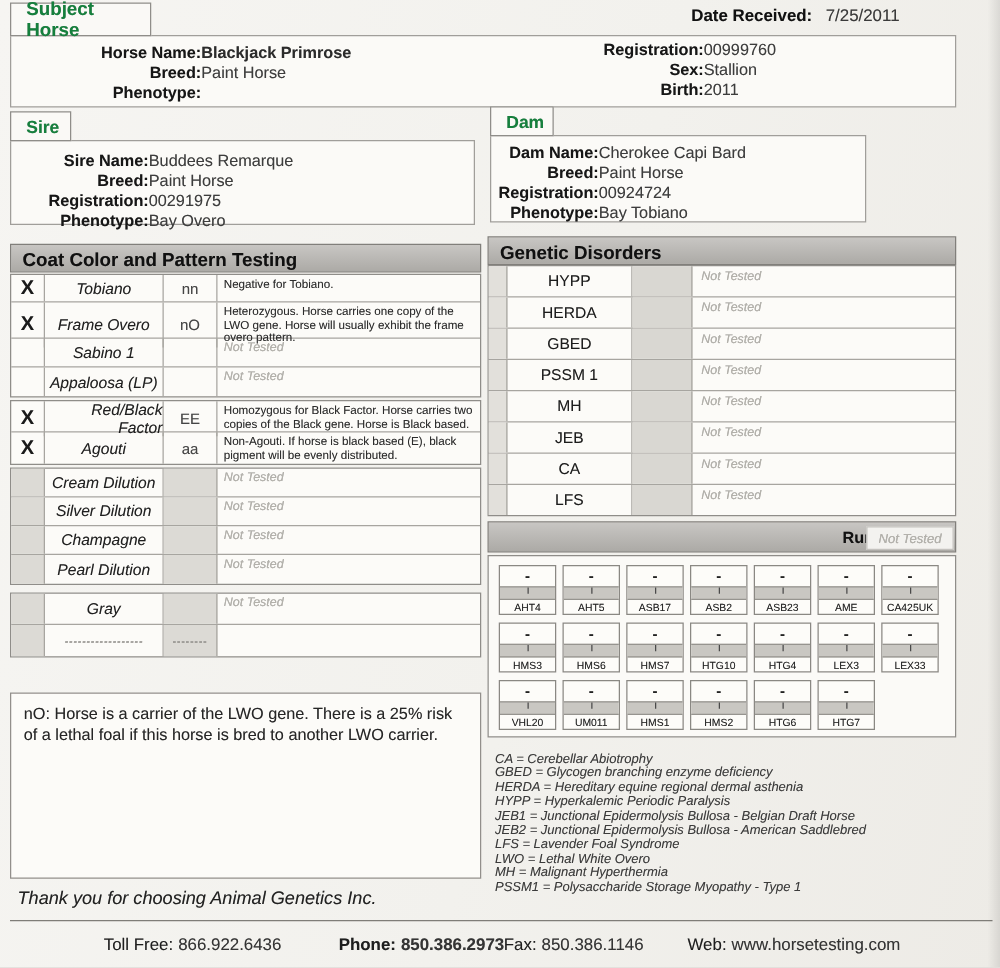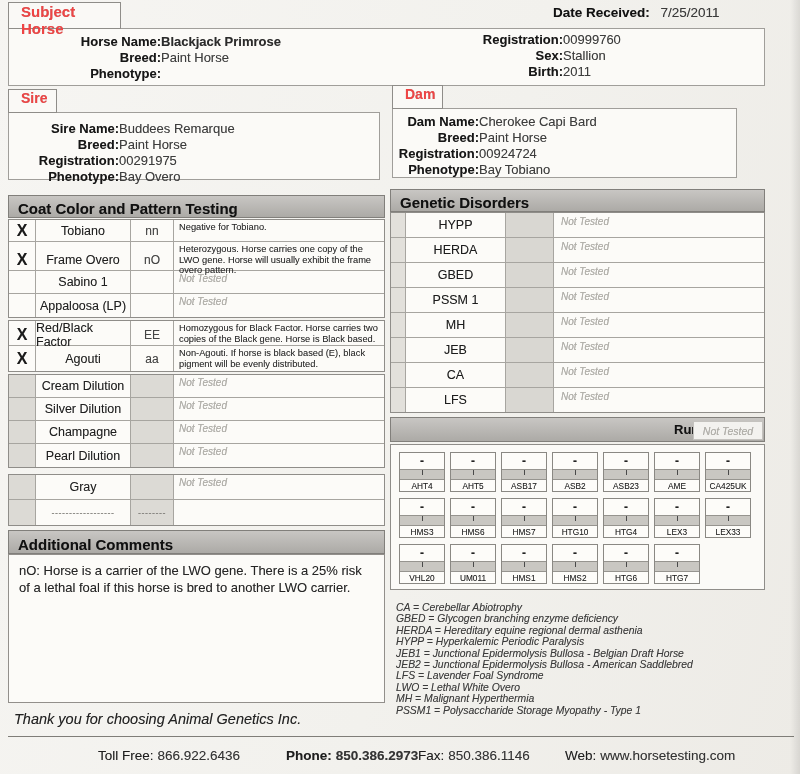--- a/index.html
+++ b/index.html
@@ -4,29 +4,29 @@
 <style>
   html,body{margin:0;padding:0;background:#dedcd8;}
   .page{position:relative;width:800px;height:774px;overflow:hidden;
         background:linear-gradient(105deg,#f6f5f2 0%,#f2f1ed 55%,#edebe6 100%);
         font-family:"Liberation Sans",sans-serif;color:#222;
         text-shadow:0 0 .4px rgba(40,40,40,.35);}
   .page::after{content:"";position:absolute;right:0;top:0;width:10px;height:100%;
         background:linear-gradient(to right,transparent,rgba(0,0,0,.09));pointer-events:none;}
 
   .tab{position:absolute;background:#faf9f6;border:1px solid #8f8d89;z-index:2;
-       font-weight:700;color:#ef4444;display:flex;align-items:flex-start;padding-left:12px;box-sizing:border-box;}
+       font-weight:700;color:#15803d;display:flex;align-items:center;padding-left:12px;box-sizing:border-box;}
   #subject-tab{left:8px;top:2px;width:113px;height:27px;font-size:15px;}
   #sire-tab{left:8px;top:89px;width:49px;height:24px;font-size:14px;}
   #dam-tab{left:392px;top:85px;width:51px;height:24px;font-size:14px;}
 
   .info-box{position:absolute;background:#fbfaf7;border:1px solid #a09e9a;box-sizing:border-box;}
   #subject-box{left:8px;top:28px;width:757px;height:58px;}
   #sire-box{left:8px;top:112px;width:372px;height:68px;}
-  #dam-box{left:392px;top:108px;width:345px;height:70px;}
+  #dam-box{left:392px;top:108px;width:301px;height:70px;}
 
   #date-received{position:absolute;left:553px;top:5px;font-size:13.5px;}
   #date-received .dr-label{font-weight:700;color:#111;text-align:center;}
   #date-received .dr-value{color:#3a3a3a;margin-left:7px;}
 
   .fields{position:absolute;}
   .frow{display:flex;line-height:16px;font-size:13px;}
   .f-lbl{width:var(--lblw,120px);text-align:right;font-weight:700;color:#161616;padding-right:0;flex:none;}
   .f-val{color:#3d3d3d;}
   #subject-fields-left{left:0;top:5px;--lblw:152px;}
@@ -45,21 +45,21 @@
 
   .coat-box{position:absolute;left:8px;width:377px;background:#fcfbf8;border:1px solid #8f8d89;box-sizing:border-box;}
   #coat-g1{top:219px;} #coat-g2{top:320px;} #coat-g3{top:374px;} #coat-g4{top:474px;}
   .crow{display:grid;grid-template-columns:27px 95px 43px 1fr;border-bottom:1px solid #a7a5a0;box-sizing:border-box;}
   .crow:last-child{border-bottom:none;}
   #coat-g1 .crow:nth-child(1){height:22px;} #coat-g1 .crow:nth-child(2){height:29px;}
   #coat-g1 .crow:nth-child(3){height:23px;} #coat-g1 .crow:nth-child(4){height:23px;}
   #coat-g2 .crow{height:25px;} #coat-g3 .crow{height:23px;} #coat-g4 .crow{height:25px;}
   .c-mark,.c-name,.c-result{border-right:1px solid #a7a5a0;display:flex;align-items:center;justify-content:center;}
   .c-mark{font-weight:700;font-size:16px;color:#1a1a1a;}
-  .c-name{font-size:12.5px;color:#1f1f1f;text-align:left;}
+  .c-name{font-size:12.5px;color:#1f1f1f;text-align:right;font-style:italic;}
   .c-result{font-size:12px;color:#454545;}
   .c-desc{padding:2px 5px;font-size:9.3px;line-height:10.5px;color:#2c2c2c;}
   .crow.not-tested .c-desc{font-style:italic;color:#b3b1ab;font-size:10px;padding-top:3px;}
   .crow.shaded .c-mark,.crow.shaded .c-result{background:#dcdad5;}
   .crow.dashes .c-name,.crow.dashes .c-result{color:#7d7b76;font-size:9px;letter-spacing:.5px;overflow:hidden;}
 
   #comments-box{position:absolute;left:8px;top:554px;width:377px;height:149px;background:#fcfbf8;
        border:1px solid #928f8b;box-sizing:border-box;padding:7px 10px;font-size:13px;line-height:17px;color:#262626;}
 
   #disorders-box{position:absolute;left:390px;top:212px;width:375px;background:#fcfbf8;border:1px solid #8f8d89;box-sizing:border-box;}
@@ -83,21 +83,21 @@
   .m-bar{height:9px;background:#c9c7c2;border-top:1px solid #96948f;border-bottom:1px solid #96948f;position:relative;box-sizing:content-box;}
   .m-bar::after{content:"";position:absolute;left:50%;top:0;width:1px;height:5px;background:#4a4a4a;}
   .m-name{text-align:center;font-size:8.3px;line-height:12px;color:#222;}
 
   #legend{position:absolute;left:396px;top:602px;width:385px;font-style:italic;
        font-size:10.4px;line-height:11.4px;color:#3b3b3b;}
 
   #thank-you{position:absolute;left:14px;top:711px;font-style:italic;font-size:14.5px;color:#222;}
   #footer-line{position:absolute;left:8px;top:736px;width:786px;border-top:1.5px solid #7f7d78;}
   #footer{position:absolute;left:0;top:748px;width:800px;height:20px;font-size:13.5px;color:#1e1e1e;}
-  .f-item{position:absolute;white-space:nowrap;margin-left:15px;}
+  .f-item{position:absolute;white-space:nowrap;}
   .f-item:nth-child(1){left:83px;} .f-item:nth-child(2){left:271px;font-weight:bold;}
   .f-item:nth-child(3){left:403px;} .f-item:nth-child(4){left:550px;}
   .f-item .fi-val{margin-left:4px;color:#343434;}
 </style>
 </head>
 <body>
 
 <div class="page">
 
   <div class="tab" id="subject-tab">
@@ -283,23 +283,20 @@
   </div>
 
   <div class="crow dashes shaded">
     <div class="c-mark"></div>
     <div class="c-name">------------------</div>
     <div class="c-result">--------</div>
     <div class="c-desc"></div>
   </div>
 </div>
 
-  <div class="section-header" id="comments-header">
-    <span>Additional Comments</span>
-  </div>
   <div id="comments-box">
     <span>nO: Horse is a carrier of the LWO gene. There is a 25% risk of a lethal foal if this horse is bred to another LWO carrier.</span>
   </div>
 
   <div class="section-header" id="disorders-header">
     <span>Genetic Disorders</span>
   </div>
   <div id="disorders-box">
   <div class="drow">
     <div class="d-edge"></div>

